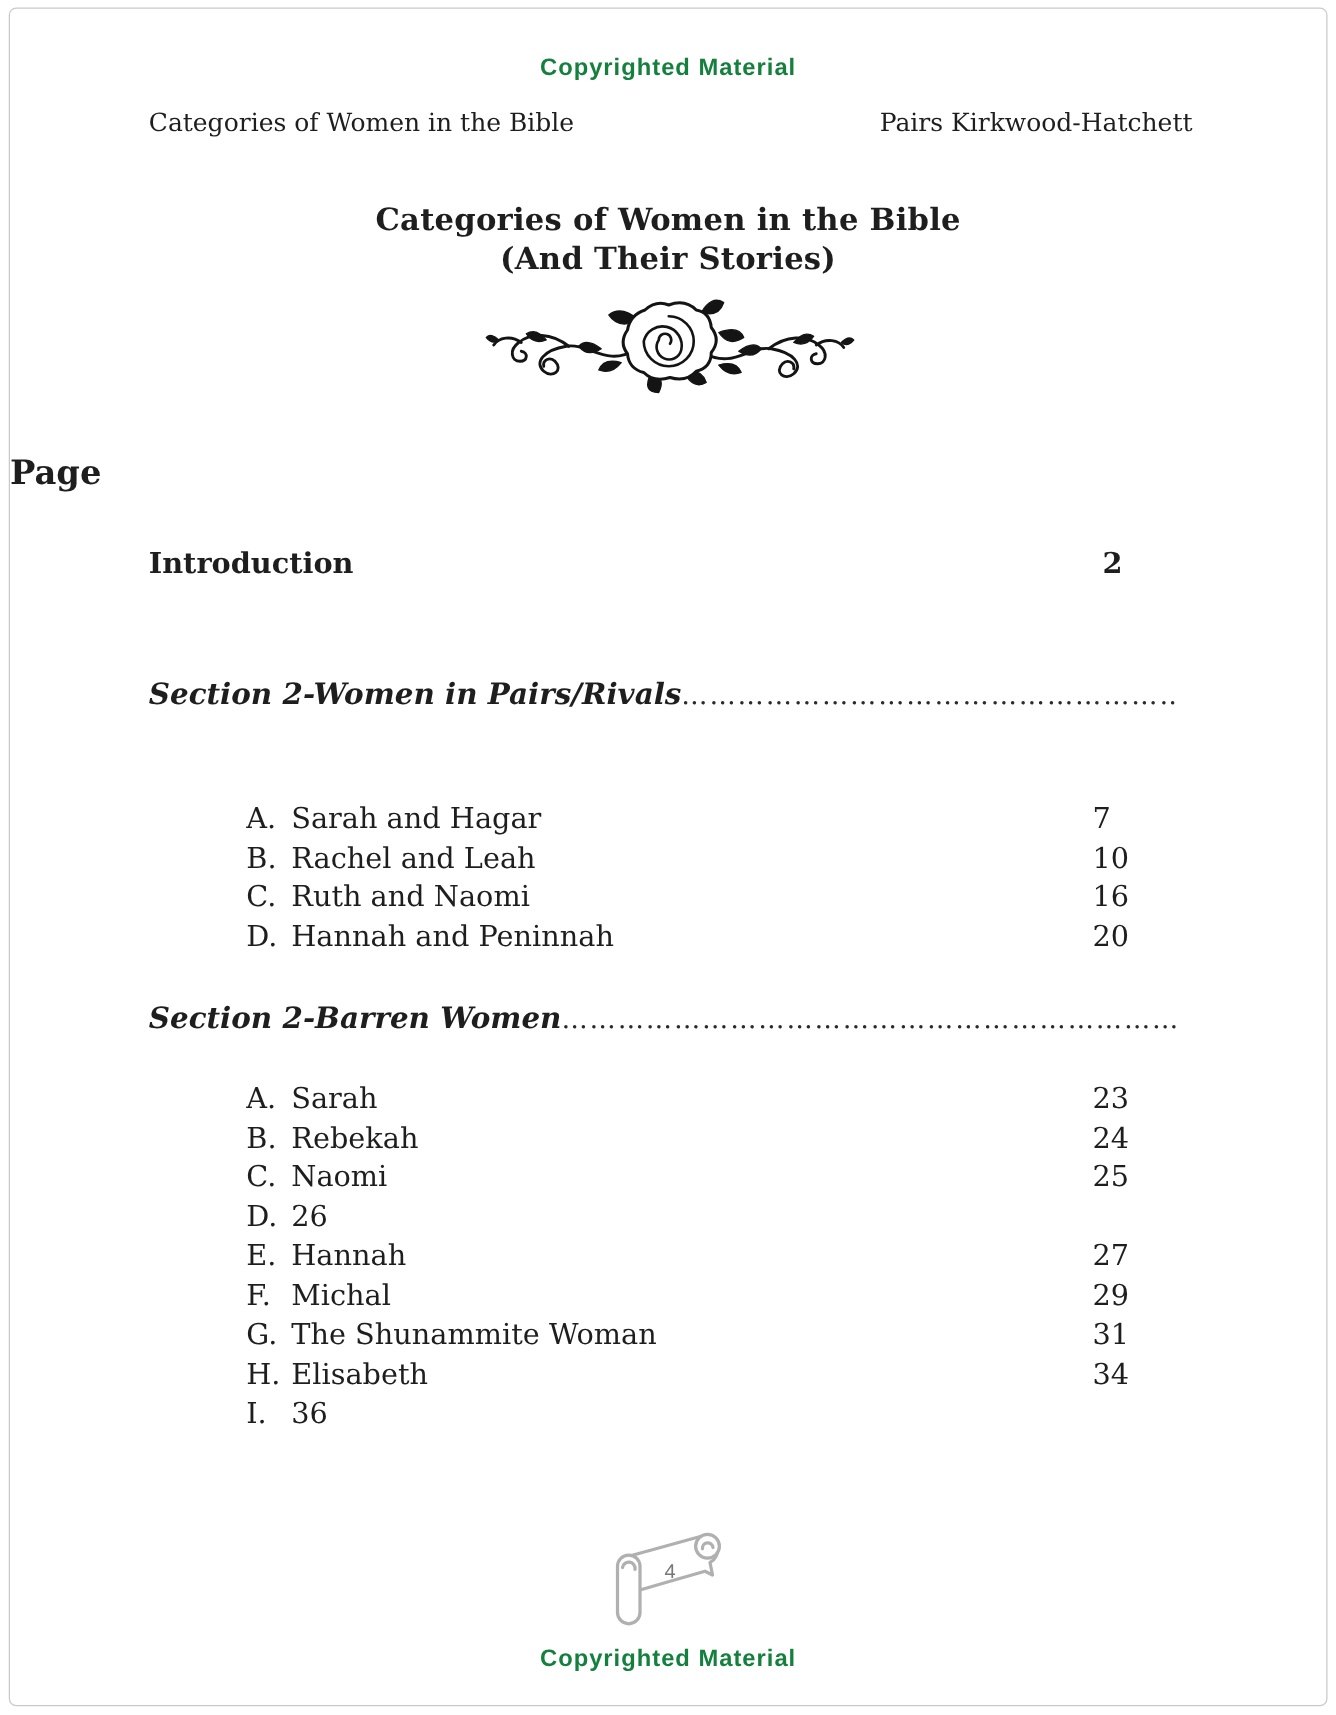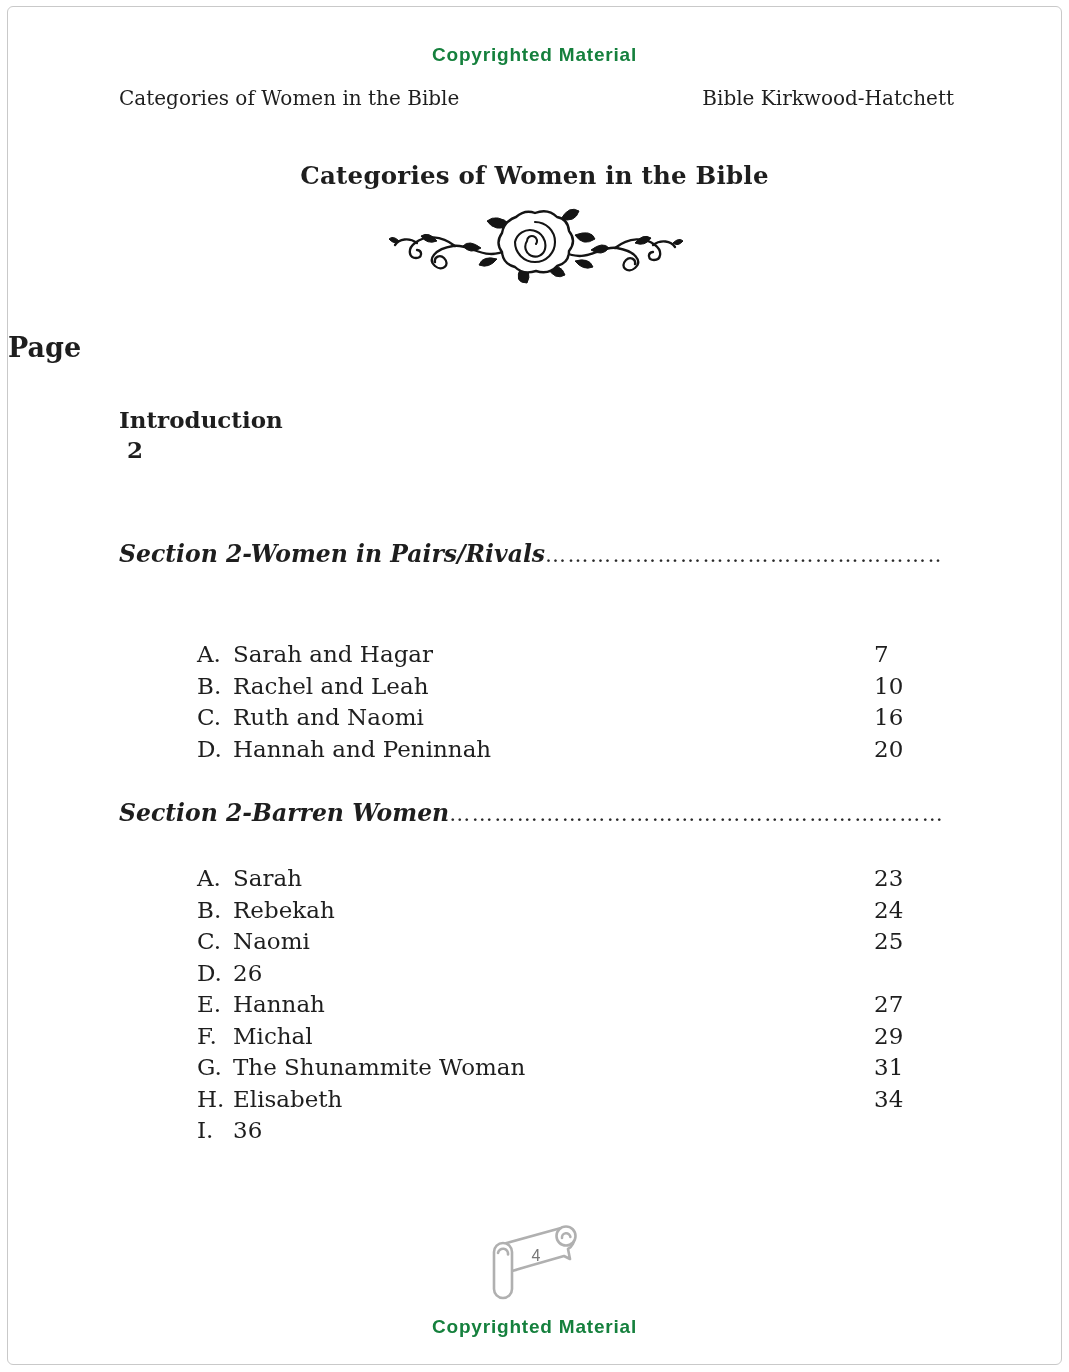--- a/index.html
+++ b/index.html
@@ -57,21 +57,21 @@
     line-height: 34px;
   }
   .toc-row {
     display: flex;
     align-items: baseline;
     padding-left: 111px;
     padding-right: 119px;
     font-size: 23px;
     line-height: 30px;
   }
-  .toc-row.intro { margin-top: 40px; font-weight: bold; flex-direction: column; }
+  .toc-row.intro { margin-top: 40px; font-weight: bold; }
   .toc-name { flex: 1; }
   .toc-num { width: 68px; flex: none; }
   .intro-num { width: 60px; padding-left: 8px; }
   .section-row {
     display: flex;
     align-items: baseline;
     padding-left: 111px;
     padding-right: 119px;
     font-size: 23.5px;
     font-style: italic;
@@ -110,25 +110,26 @@
 </style>
 </head>
 <body>
 
 <div class="page">
 
   <div class="copyright top">Copyrighted Material</div>
 
   <div class="running-header">
     <span>Categories of Women in the Bible</span>
-    <span>Bible Kirkwood-Hatchett</span>
+    <span>Pairs Kirkwood-Hatchett</span>
   </div>
 
   <div class="title-block">
     <div>Categories of Women in the Bible</div>
+    <div>(And Their Stories)</div>
   </div>
 
   <div class="ornament">
     <svg width="300" height="84" viewBox="0 0 300 84">
       <g stroke="#141414" fill="none" stroke-width="2.3" stroke-linecap="round">
         <path d="M123,48 C100,62 86,42 68,45 C50,48 42,58 50,65 C57,71 66,64 59,57 C55,53 49,56 50,61"></path>
         <path d="M70,45 C56,34 40,34 30,42 C22,48 24,57 31,57 C37,57 38,50 32,49"></path>
         <path d="M32,42 C24,36 14,38 10,44"></path>
         <path d="M177,50 C202,64 214,44 232,47 C250,50 258,60 250,67 C243,73 234,66 241,59 C245,55 251,58 250,63"></path>
         <path d="M230,47 C244,36 260,36 270,44 C278,50 276,59 269,59 C263,59 262,52 268,51"></path>

